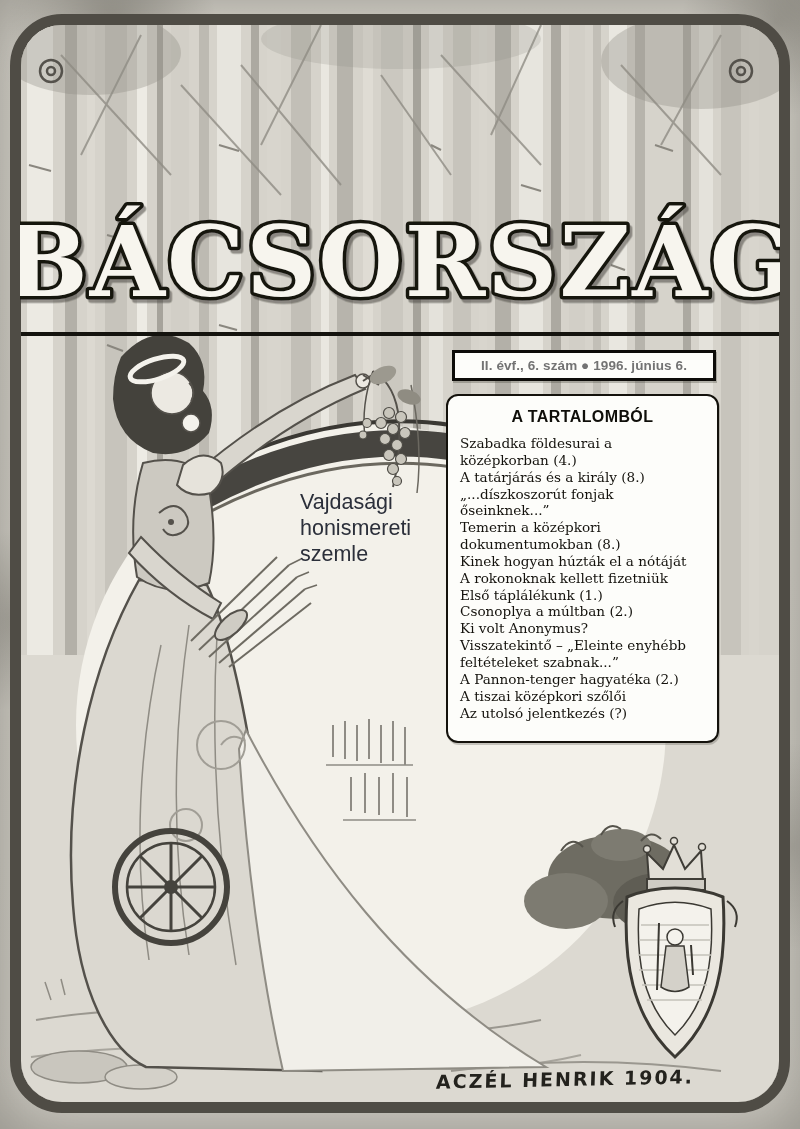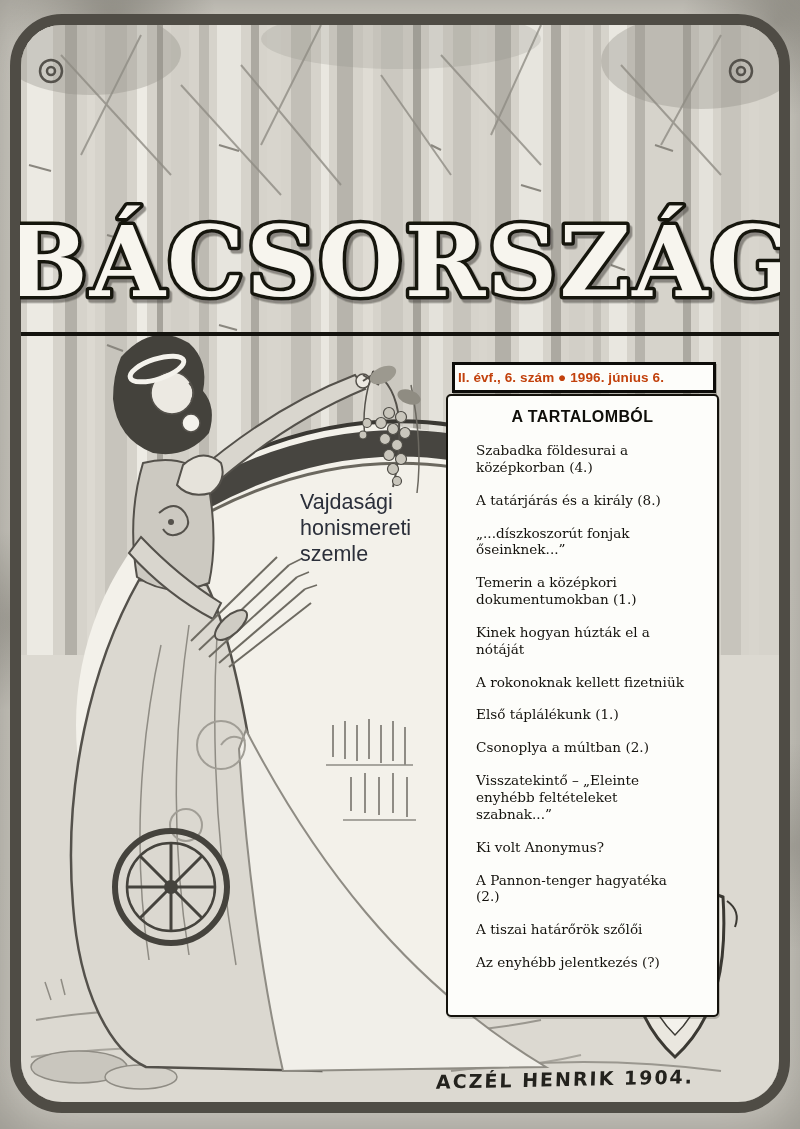--- a/index.html
+++ b/index.html
@@ -22,33 +22,32 @@
     background:#d6d3cb;
   }
   .art{position:absolute;inset:0;width:100%;height:100%;display:block;}
 
   .masthead{position:absolute;left:20px;top:184px;width:760px;height:152px;pointer-events:none;}
   .title-rule{position:absolute;left:21px;right:21px;top:332px;height:4px;background:#14130e;}
 
   .issue-box{
     position:absolute;left:452px;top:350px;width:264px;box-sizing:border-box;
     background:#fdfdfa;border:3px solid #0d0c09;padding:5px 3px;
-    font-weight:bold;font-size:13.5px;color:#c2410c;letter-spacing:.1px;
+    text-align:center;font-weight:bold;font-size:13.5px;color:#737373;letter-spacing:.1px;
     box-shadow:1px 2px 0 rgba(60,58,50,.3);
-    margin-top:12px;
   }
   .contents-box{
     position:absolute;left:446px;top:394px;width:273px;box-sizing:border-box;
-    background:#fdfdfa;border:2px solid #14120c;border-radius:5px;
-    padding:10px 12px 28px;box-shadow:1px 2px 0 rgba(60,58,50,.25);
+    background:#fdfdfa;border:2px solid #14120c;border-radius:12px;
+    padding:10px 12px 20px;box-shadow:1px 2px 0 rgba(60,58,50,.25);
   }
   .contents-heading{font-size:16px;font-weight:bold;text-align:center;letter-spacing:.4px;color:#0f0e09;margin:2px 0 9px;}
   .contents-list{margin:0;padding:0;list-style:none;font-family:"DejaVu Serif","Liberation Serif",serif;
     font-size:13.6px;line-height:1.24;color:#14120d;}
-  .contents-list li{margin:16px;}
+  .contents-list li{margin:0;}
 
   .subtitle{position:absolute;left:300px;top:489px;width:152px;
     font-size:21.5px;font-weight:normal;line-height:1.22;color:#2b2f3a;}
 
   .signature{position:absolute;left:436px;top:1068px;
     font-family:"DejaVu Sans",sans-serif;font-weight:bold;font-size:19px;letter-spacing:2px;
     color:#23221d;transform:rotate(-1.2deg) skewX(-3deg);}
 </style>
 </head>
 <body>
@@ -296,30 +295,30 @@
   <div class="title-rule"></div>
 
   <div class="issue-box">II. évf., 6. szám ● 1996. június 6.</div>
 
   <div class="contents-box">
     <div class="contents-heading">A TARTALOMBÓL</div>
     <ul class="contents-list">
       <li>Szabadka földesurai a középkorban (4.)</li>
       <li>A tatárjárás és a király (8.)</li>
       <li>„...díszkoszorút fonjak őseinknek...”</li>
-      <li>Temerin a középkori dokumentumokban (1.)</li>
+      <li>Temerin a középkori dokumentumokban (8.)</li>
       <li>Kinek hogyan húzták el a nótáját</li>
       <li>A rokonoknak kellett fizetniük</li>
       <li>Első táplálékunk (1.)</li>
       <li>Csonoplya a múltban (2.)</li>
+      <li>Ki volt Anonymus?</li>
       <li>Visszatekintő – „Eleinte enyhébb feltételeket szabnak...”</li>
-      <li>Ki volt Anonymus?</li>
       <li>A Pannon-tenger hagyatéka (2.)</li>
-      <li>A tiszai határőrök szőlői</li>
-      <li>Az enyhébb jelentkezés (?)</li>
+      <li>A tiszai középkori szőlői</li>
+      <li>Az utolsó jelentkezés (?)</li>
     </ul>
   </div>
 
   <div class="subtitle">Vajdasági honismereti szemle</div>
 
   <div class="signature">ACZÉL HENRIK 1904.</div>
 
 </div>
 
 </body></html>

